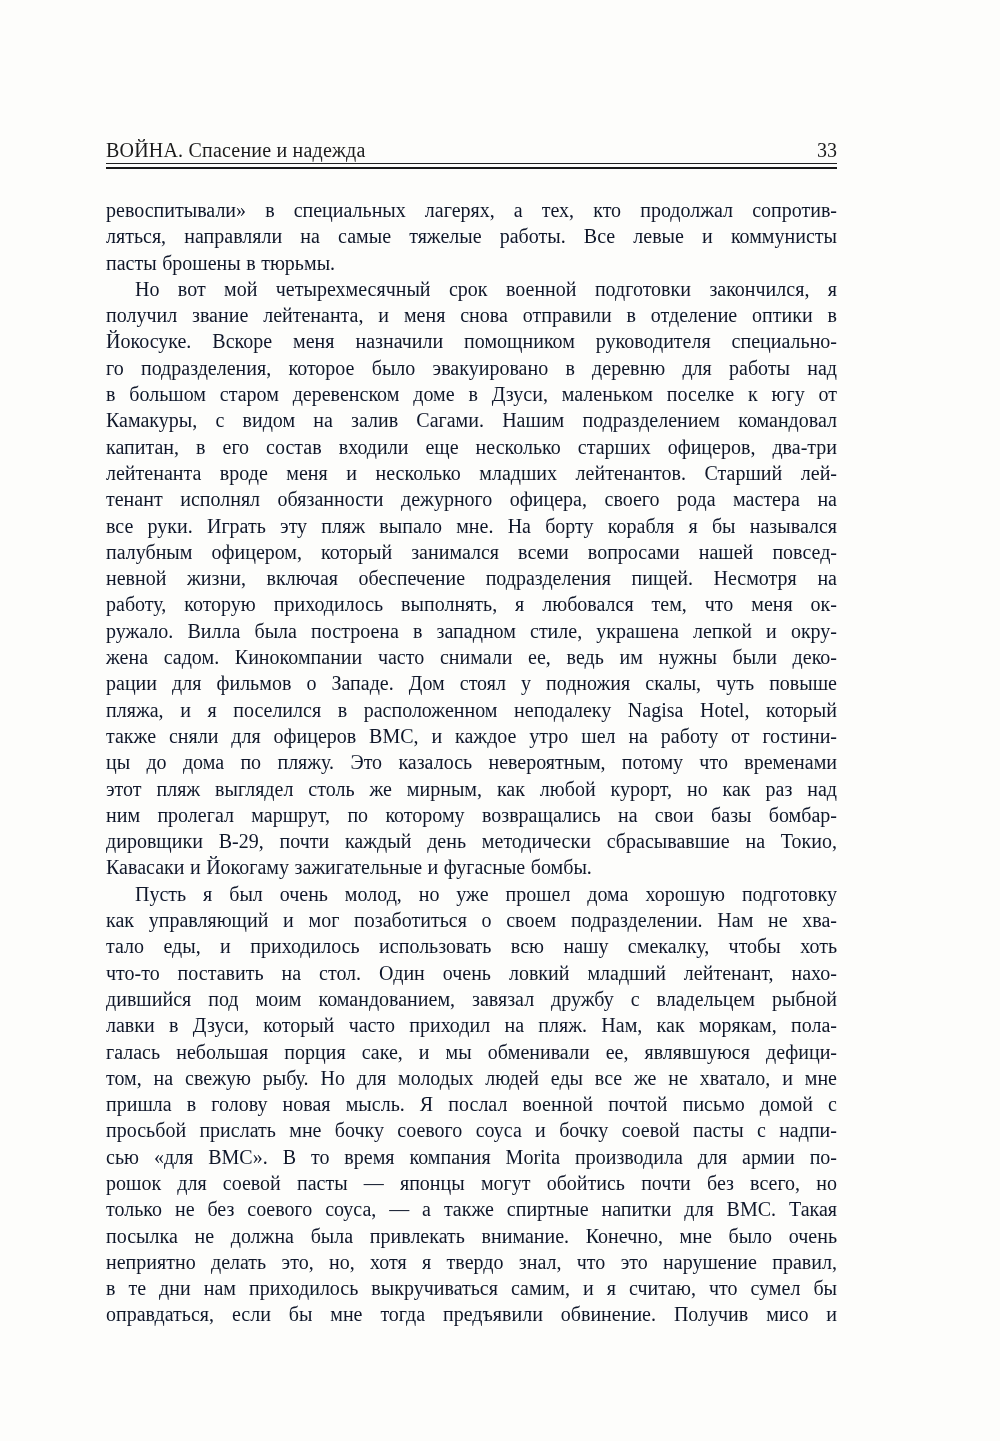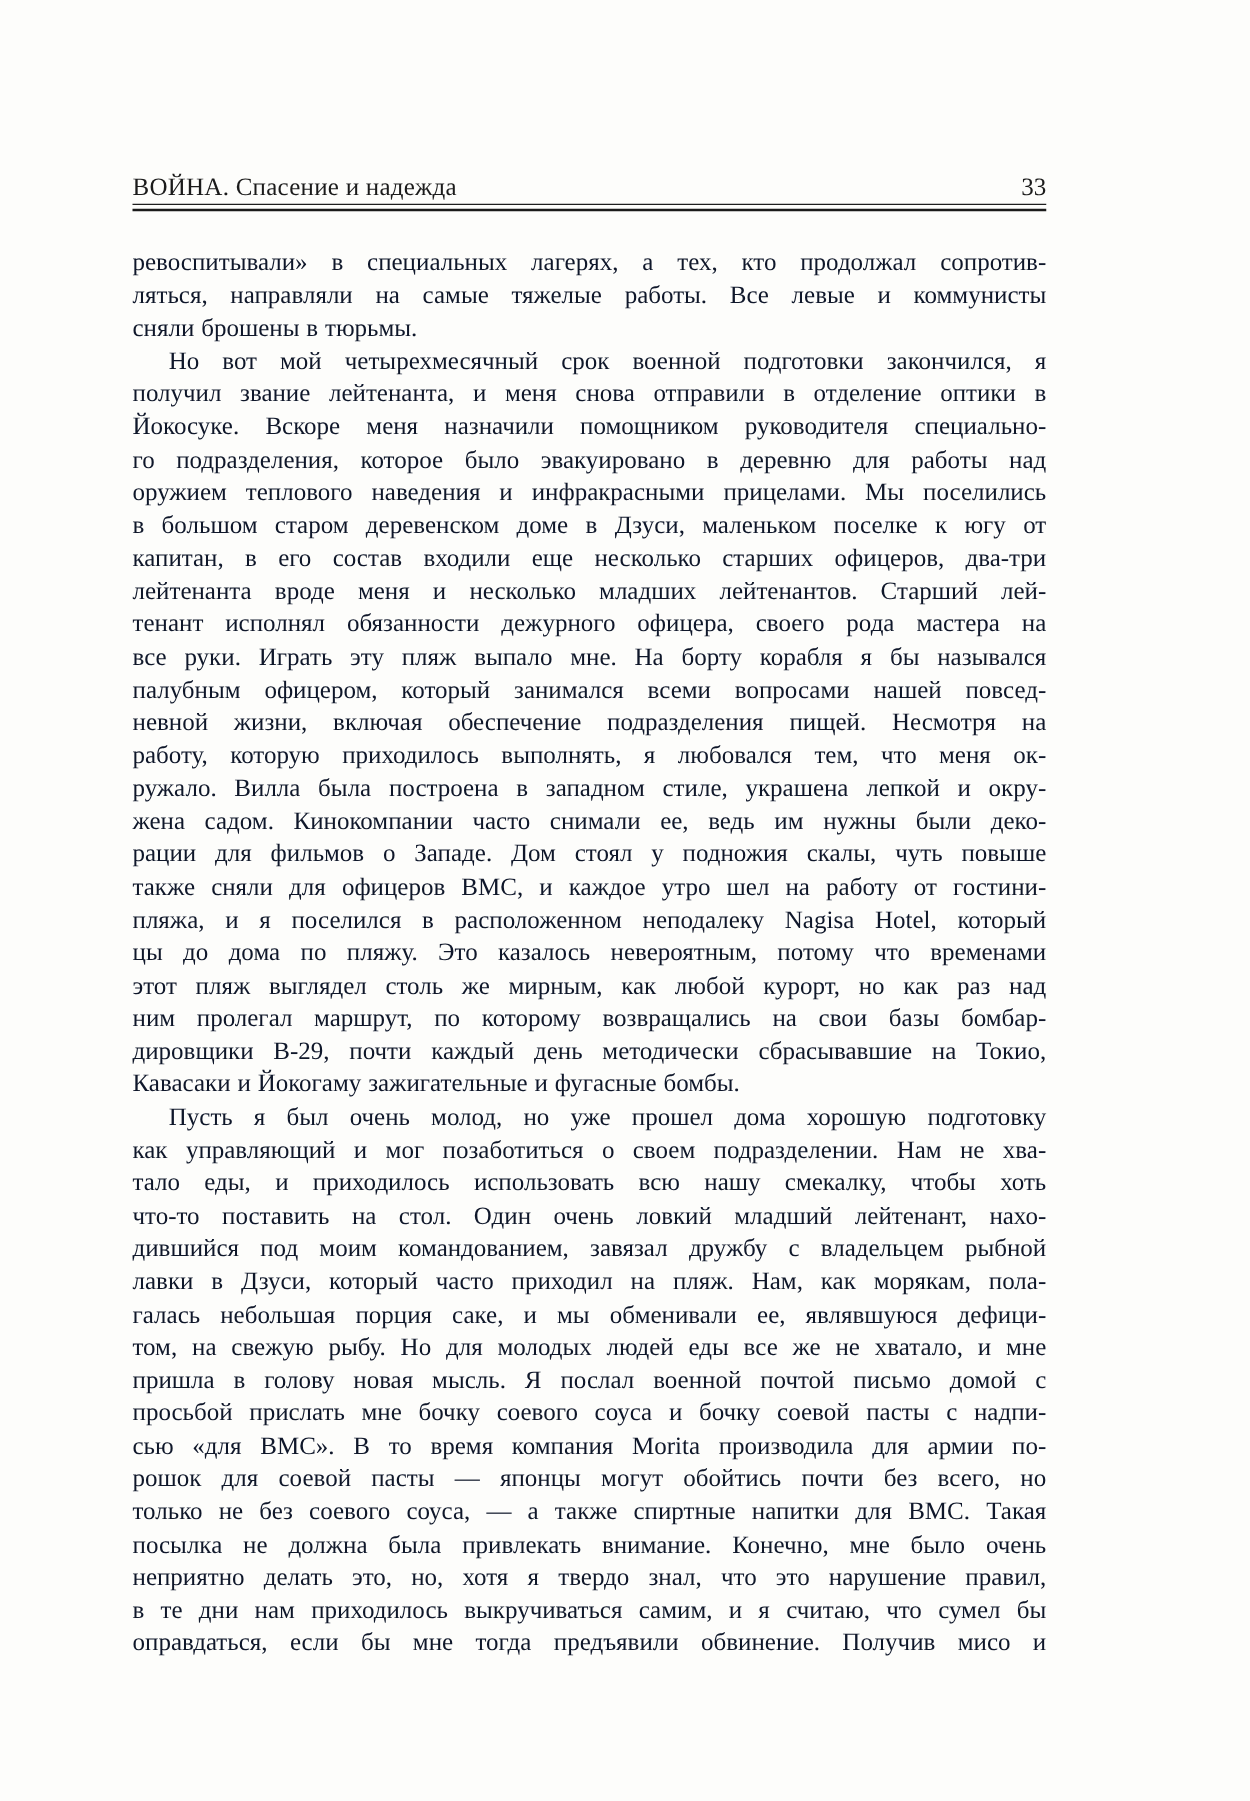--- a/index.html
+++ b/index.html
@@ -69,41 +69,41 @@
     <span class="title">ВОЙНА. Спасение и надежда</span>
     <span class="pagenum">33</span>
   </div>
 
   <div class="header-rule"></div>
 
   <div class="body-text">
       <div class="paragraph">
         <div class="text-line">ревоспитывали» в специальных лагерях, а тех, кто продолжал сопротив-</div>
         <div class="text-line">ляться, направляли на самые тяжелые работы. Все левые и коммунисты</div>
-        <div class="text-line para-end">сняли брошены в тюрьмы.</div>
+        <div class="text-line para-end">пасты брошены в тюрьмы.</div>
       </div>
       <div class="paragraph">
         <div class="text-line indent">Но вот мой четырехмесячный срок военной подготовки закончился, я</div>
         <div class="text-line">получил звание лейтенанта, и меня снова отправили в отделение оптики в</div>
         <div class="text-line">Йокосуке. Вскоре меня назначили помощником руководителя специально-</div>
         <div class="text-line">го подразделения, которое было эвакуировано в деревню для работы над</div>
-        <div class="text-line">оружием теплового наведения и инфракрасными прицелами. Мы поселились</div>
         <div class="text-line">в большом старом деревенском доме в Дзуси, маленьком поселке к югу от</div>
+        <div class="text-line">Камакуры, с видом на залив Сагами. Нашим подразделением командовал</div>
         <div class="text-line">капитан, в его состав входили еще несколько старших офицеров, два-три</div>
         <div class="text-line">лейтенанта вроде меня и несколько младших лейтенантов. Старший лей-</div>
         <div class="text-line">тенант исполнял обязанности дежурного офицера, своего рода мастера на</div>
         <div class="text-line">все руки. Играть эту пляж выпало мне. На борту корабля я бы назывался</div>
         <div class="text-line">палубным офицером, который занимался всеми вопросами нашей повсед-</div>
         <div class="text-line">невной жизни, включая обеспечение подразделения пищей. Несмотря на</div>
         <div class="text-line">работу, которую приходилось выполнять, я любовался тем, что меня ок-</div>
         <div class="text-line">ружало. Вилла была построена в западном стиле, украшена лепкой и окру-</div>
         <div class="text-line">жена садом. Кинокомпании часто снимали ее, ведь им нужны были деко-</div>
         <div class="text-line">рации для фильмов о Западе. Дом стоял у подножия скалы, чуть повыше</div>
+        <div class="text-line">пляжа, и я поселился в расположенном неподалеку Nagisa Hotel, который</div>
         <div class="text-line">также сняли для офицеров ВМС, и каждое утро шел на работу от гостини-</div>
-        <div class="text-line">пляжа, и я поселился в расположенном неподалеку Nagisa Hotel, который</div>
         <div class="text-line">цы до дома по пляжу. Это казалось невероятным, потому что временами</div>
         <div class="text-line">этот пляж выглядел столь же мирным, как любой курорт, но как раз над</div>
         <div class="text-line">ним пролегал маршрут, по которому возвращались на свои базы бомбар-</div>
         <div class="text-line">дировщики В-29, почти каждый день методически сбрасывавшие на Токио,</div>
         <div class="text-line para-end">Кавасаки и Йокогаму зажигательные и фугасные бомбы.</div>
       </div>
       <div class="paragraph">
         <div class="text-line indent">Пусть я был очень молод, но уже прошел дома хорошую подготовку</div>
         <div class="text-line">как управляющий и мог позаботиться о своем подразделении. Нам не хва-</div>
         <div class="text-line">тало еды, и приходилось использовать всю нашу смекалку, чтобы хоть</div>

